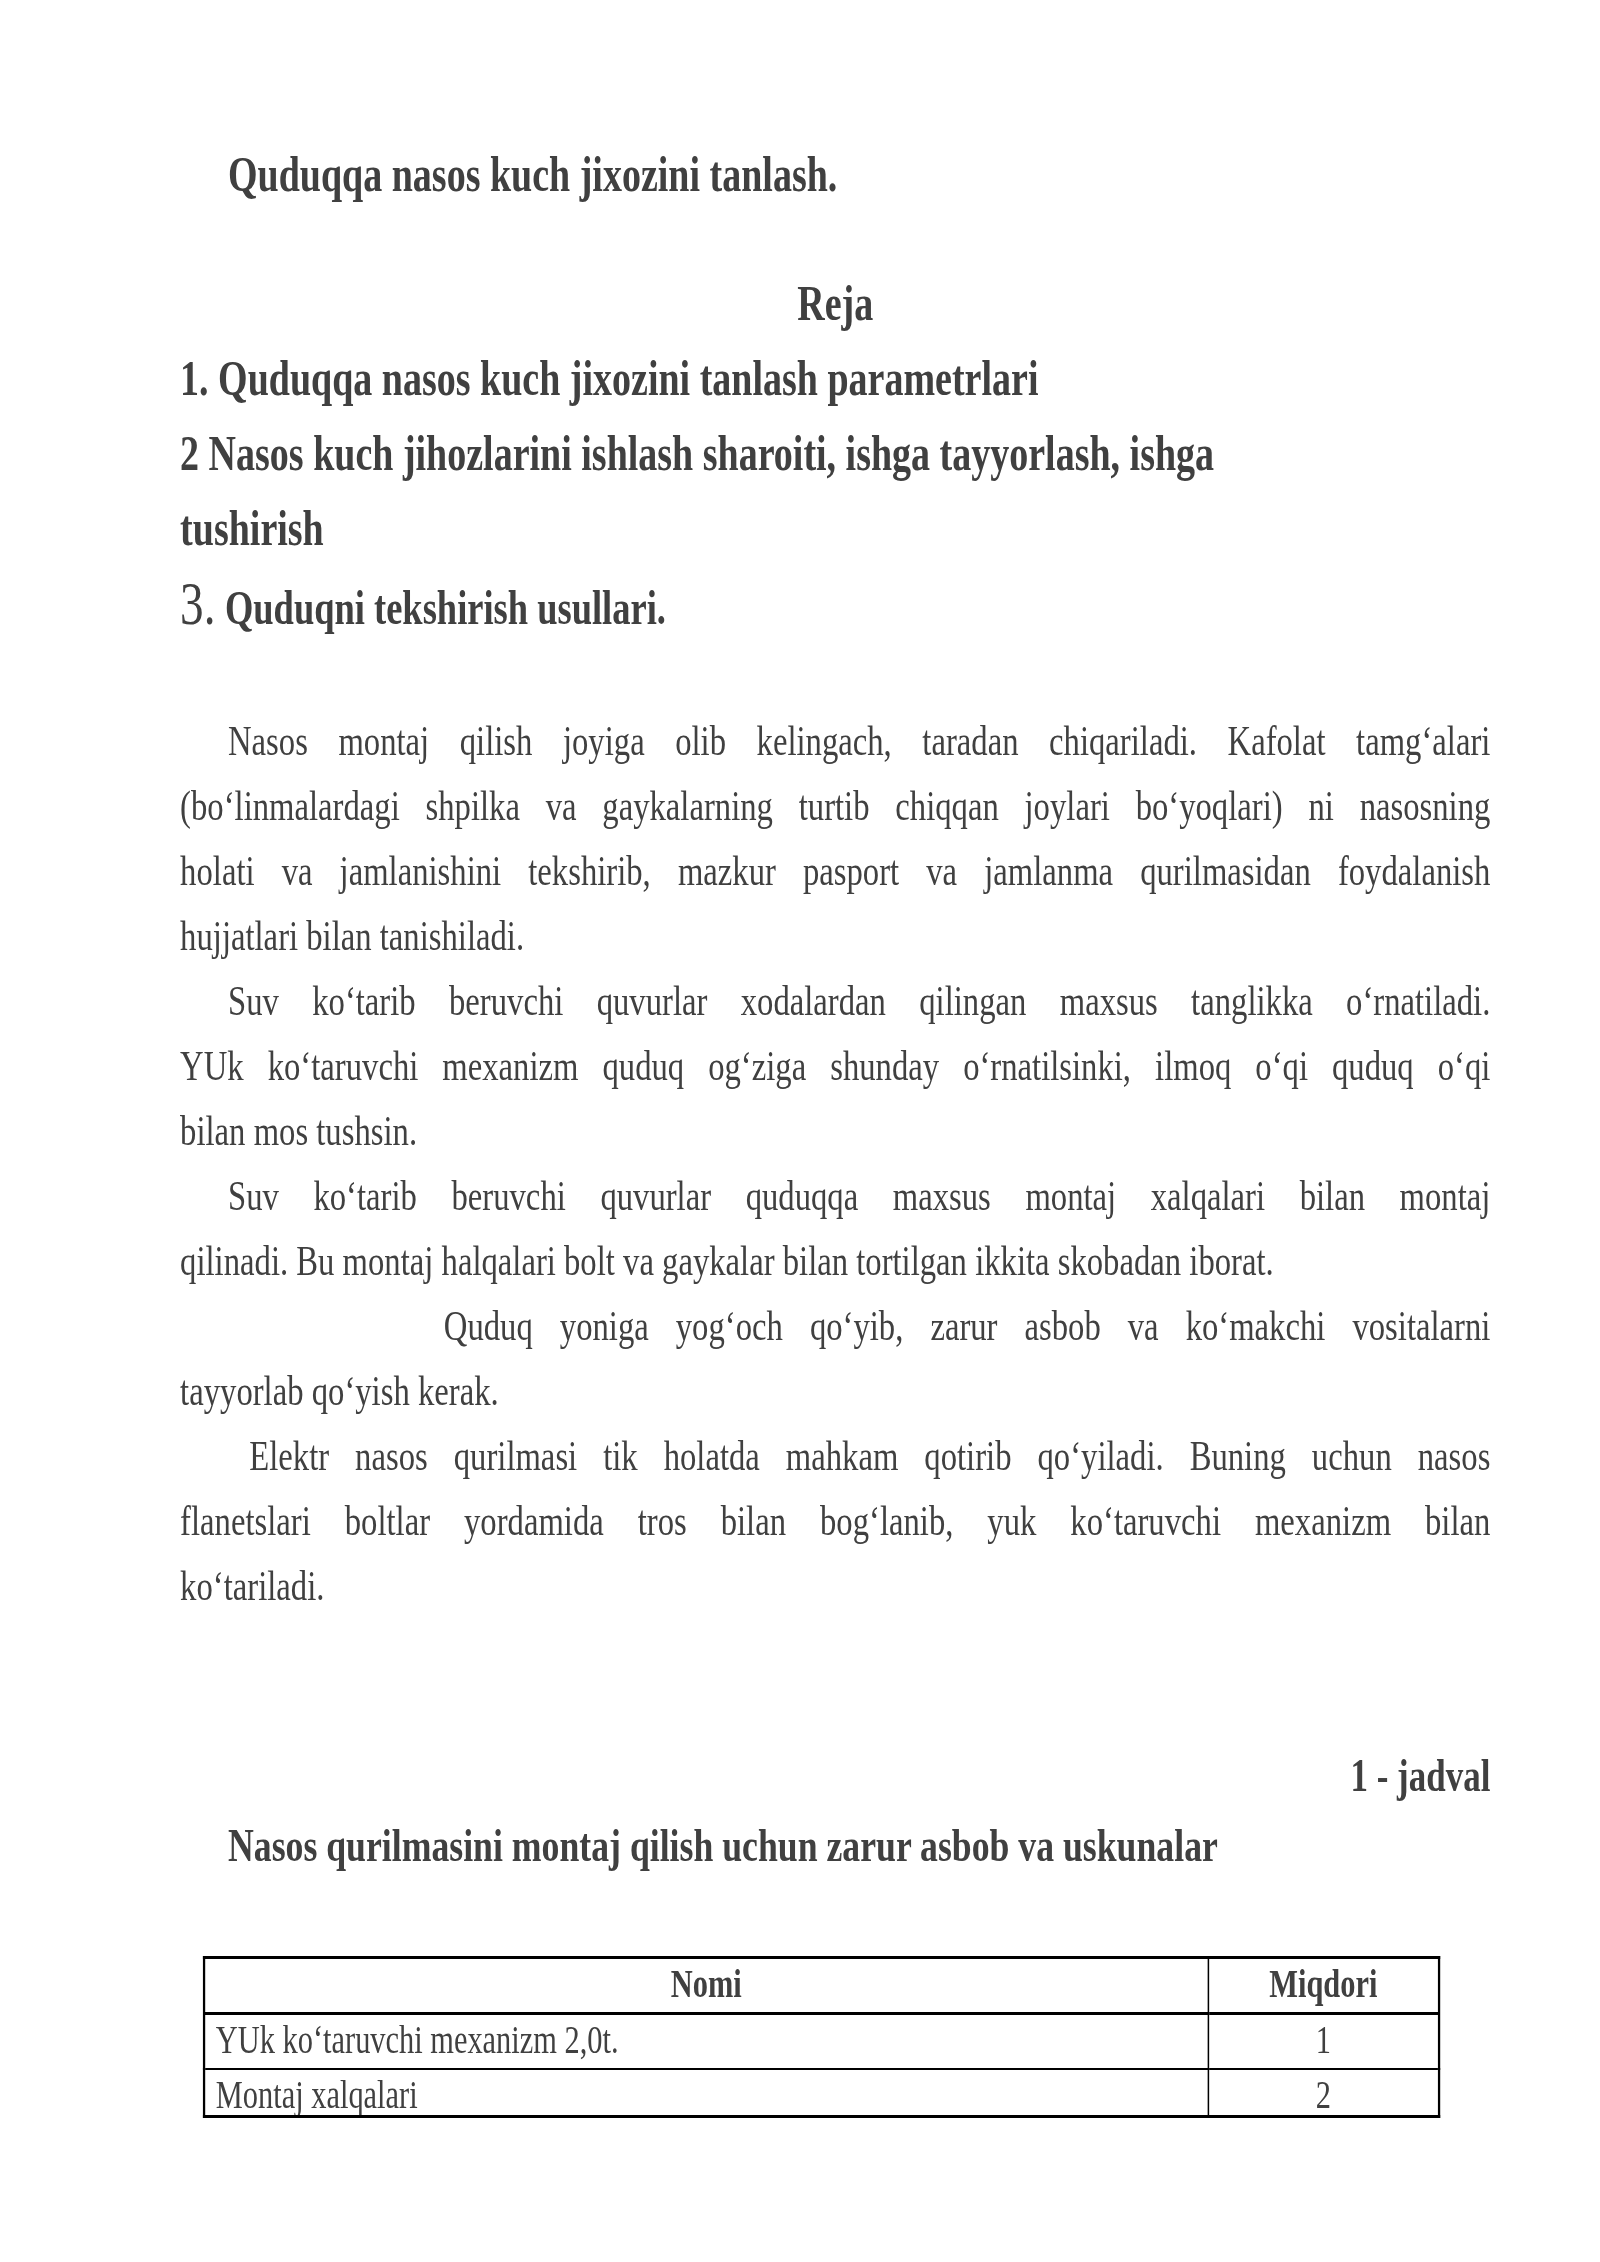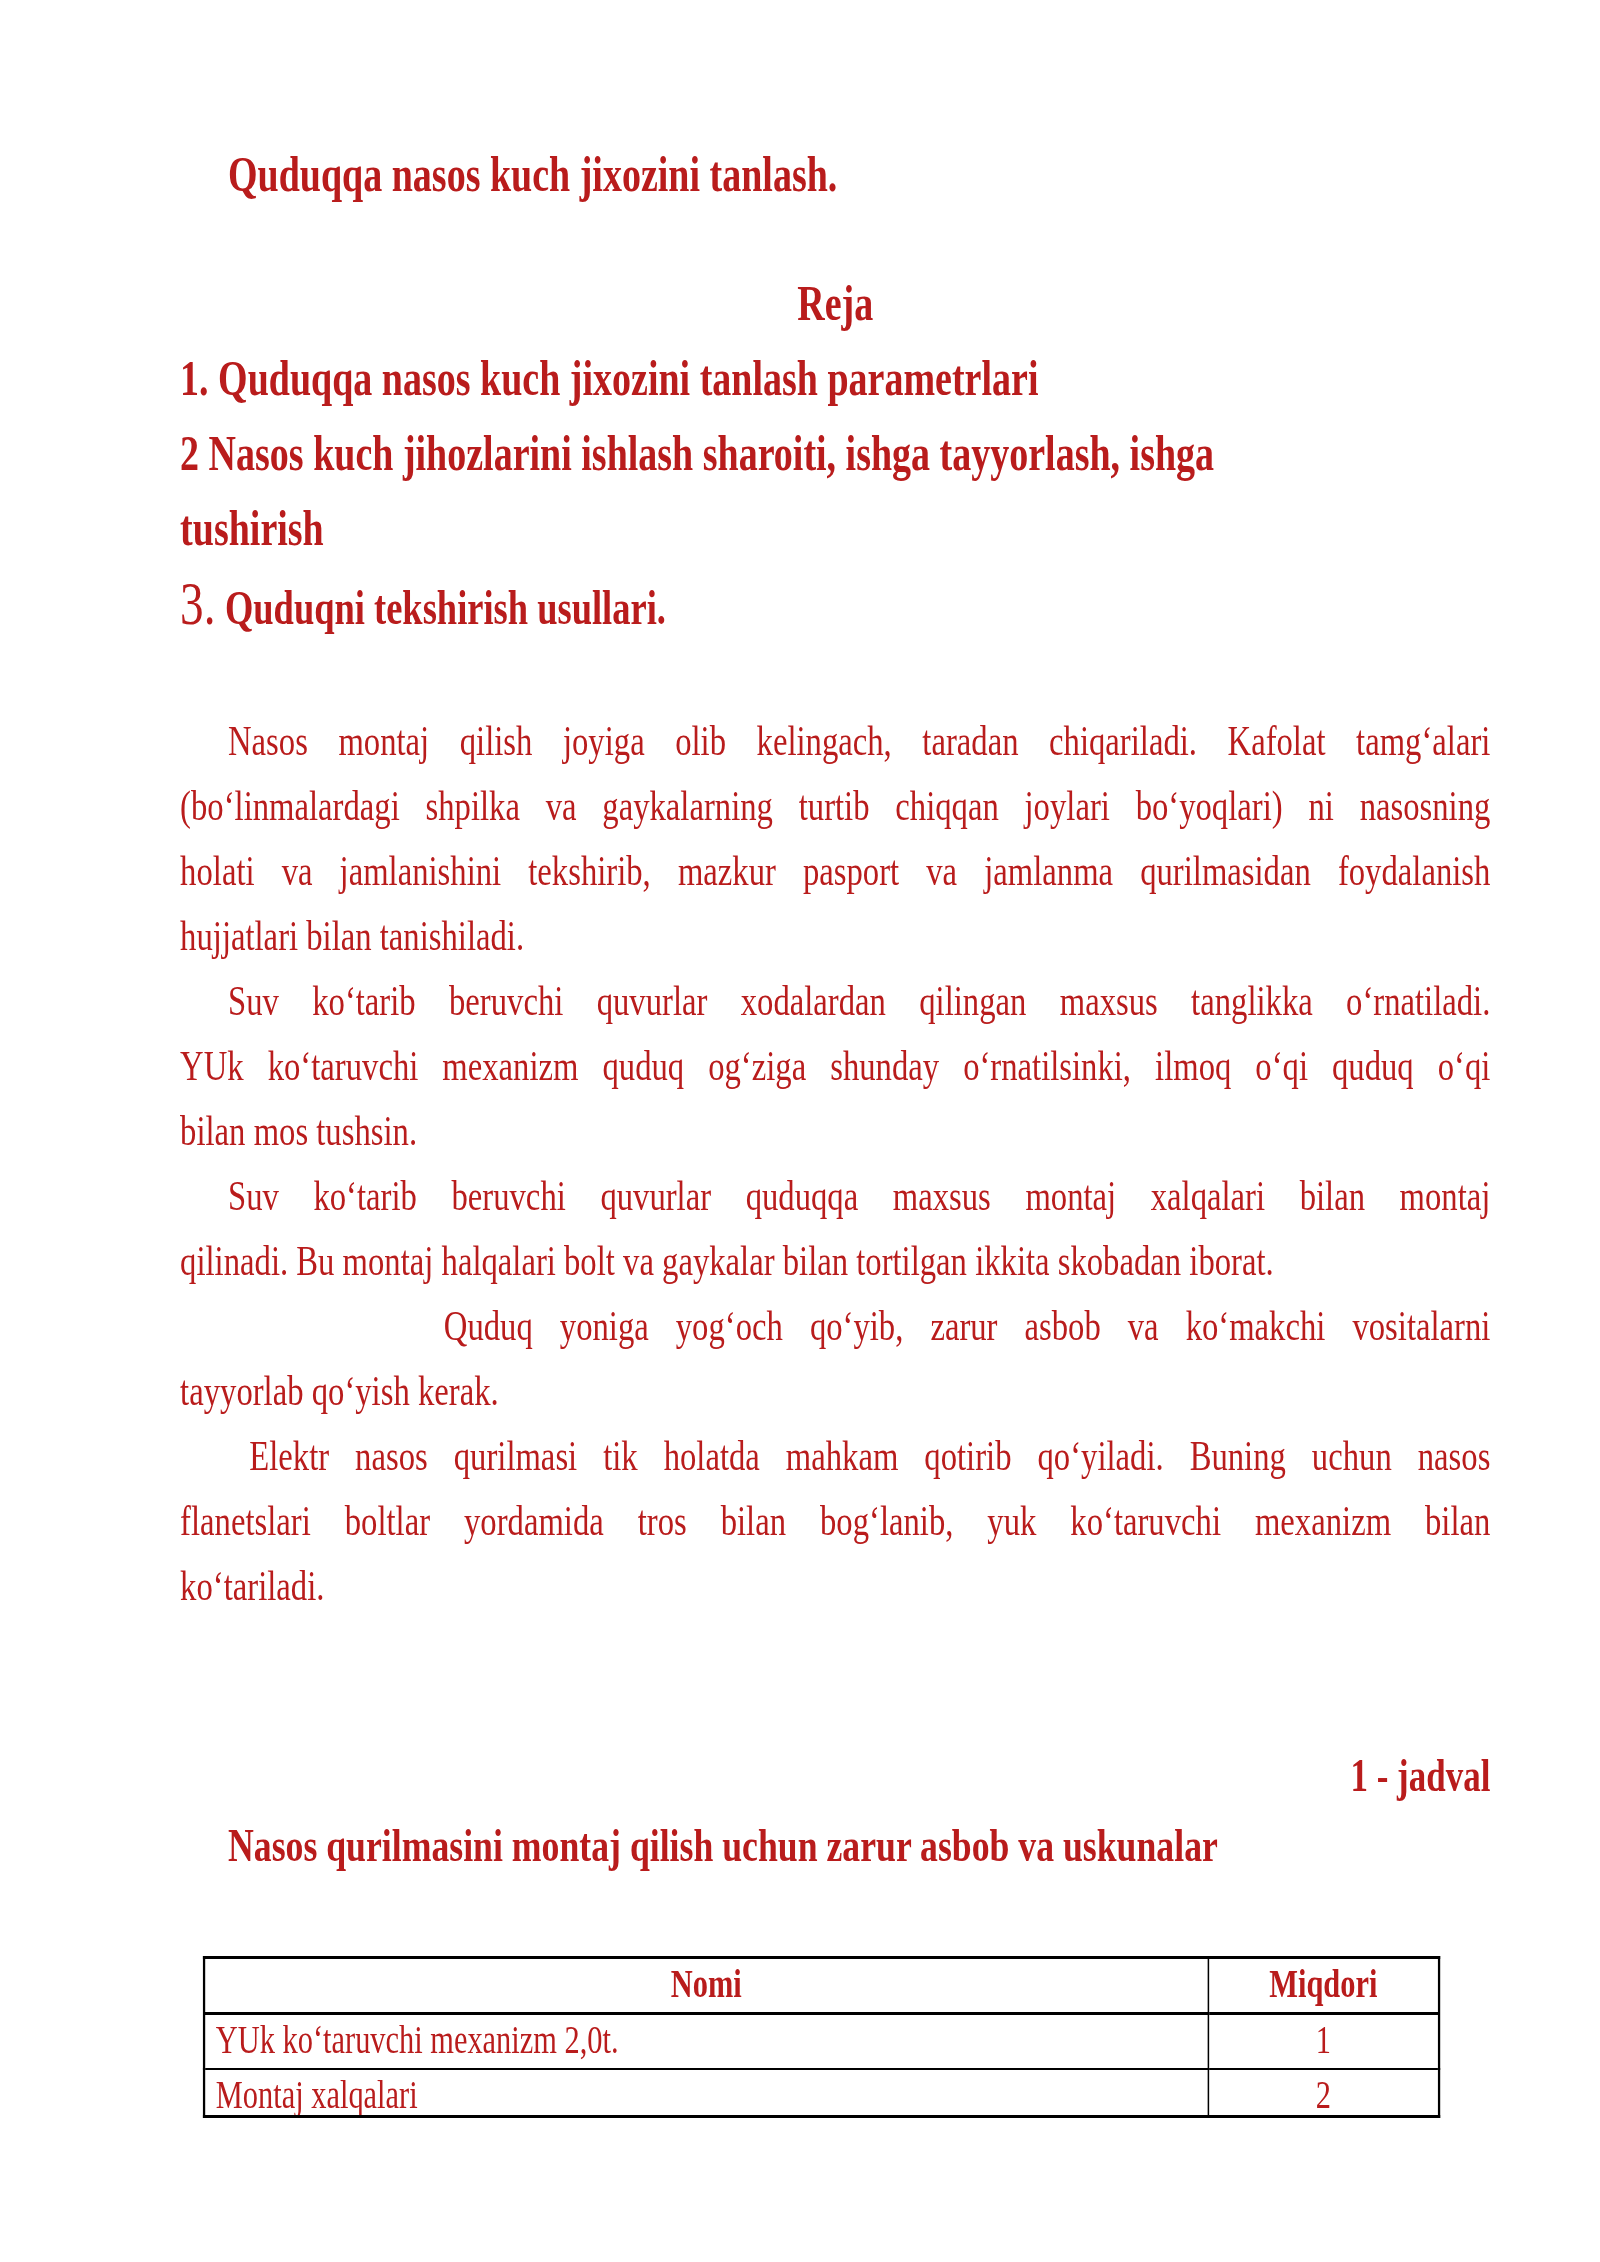--- a/index.html
+++ b/index.html
@@ -7,21 +7,21 @@
     padding: 0;
     background: #ffffff;
   }
   .page {
     position: relative;
     width: 1600px;
     height: 2262px;
     background: #ffffff;
     overflow: hidden;
     font-family: "Liberation Serif", "DejaVu Serif", serif;
-    color: #b91c1c;
+    color: #404040;
   }
   
   .content {
     width: 2105px;
     transform: scaleX(0.76);
     transform-origin: top left;
     box-sizing: border-box;
     padding: 137px 144px 0 237px;
   }
   .doc-title {

